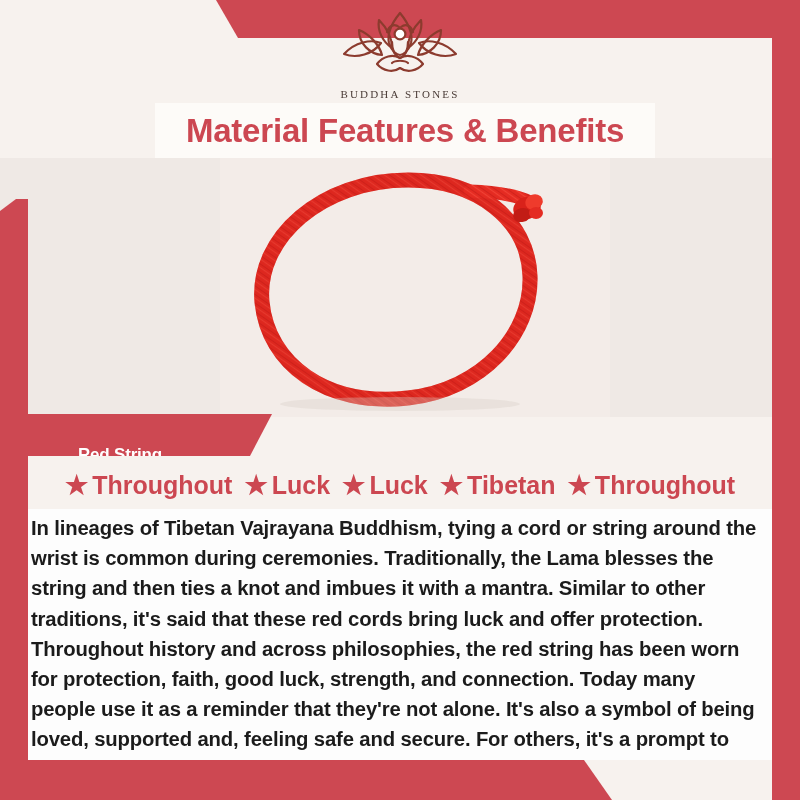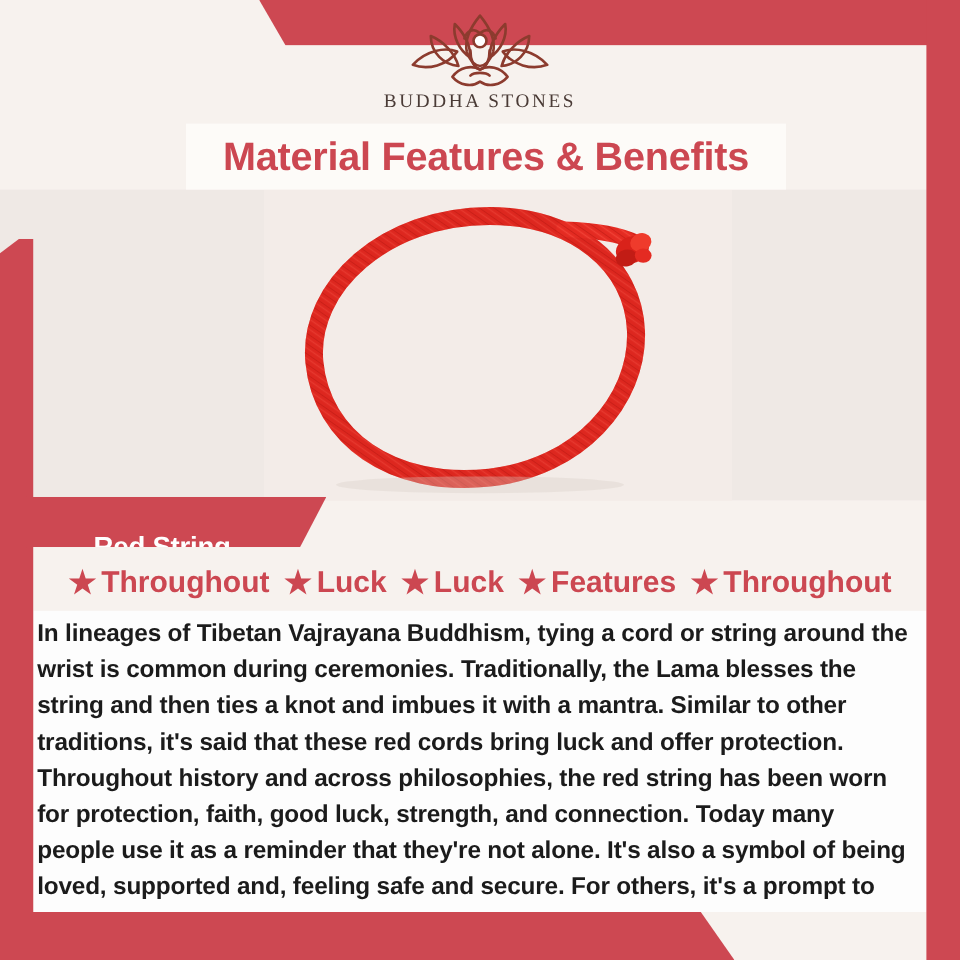--- a/index.html
+++ b/index.html
@@ -46,23 +46,23 @@
   }
 
   
   .header{
     position:absolute;top:0;left:0;width:800px;height:104px;
     display:flex;flex-direction:column;align-items:center;justify-content:flex-start;
     z-index:5;
   }
   .logo-mark{ margin-top:10px; line-height:0; }
   .logo-text{
-    margin-top:0;
+    margin-top:12px;
     font-family:"Liberation Serif", serif;
-    font-size:16px;
+    font-size:11px;
     letter-spacing:2.2px;
     color:#4a3b36;
     font-weight:400;
   }
 
   
   .title-band{
     position:absolute;
     left:155px;top:103px;width:500px;height:55px;
     background:#fdfbf8;
@@ -97,21 +97,21 @@
     position:absolute;
     left:22px;top:414px;width:250px;height:42px;
     background:#cd4852;
     clip-path:polygon(0 0, 250px 0, 228px 42px, 0 42px);
     display:flex;align-items:center;
     z-index:5;
   }
   .ribbon span{
     margin-left:56px;
     color:#ffffff;
-    font-size:23px;
+    font-size:17px;
     font-weight:bold;
     letter-spacing:-0.2px;
     margin-top:40px;
   }
 
   
   .benefits{
     position:absolute;
     left:28px;top:463px;width:744px;height:44px;
     display:flex;align-items:center;justify-content:center;
@@ -247,21 +247,21 @@
     <div class="benefit">
       <span class="star">★</span>
       <span>Luck</span>
     </div>
     <div class="benefit">
       <span class="star">★</span>
       <span>Luck</span>
     </div>
     <div class="benefit">
       <span class="star">★</span>
-      <span>Features</span>
+      <span>Tibetan</span>
     </div>
     <div class="benefit">
       <span class="star">★</span>
       <span>Throughout</span>
     </div>
   </div>
 
   <div class="copy-panel">
     <p>In lineages of Tibetan Vajrayana Buddhism, tying a cord or string around the wrist is common during ceremonies. Traditionally, the Lama blesses the string and then ties a knot and imbues it with a mantra. Similar to other traditions, it's said that these red cords bring luck and offer protection. Throughout history and across philosophies, the red string has been worn for protection, faith, good luck, strength, and connection. Today many people use it as a reminder that they're not alone. It's also a symbol of being loved, supported and, feeling safe and secure. For others, it's a prompt to stay positive while facing any adversity.</p>
   </div>

